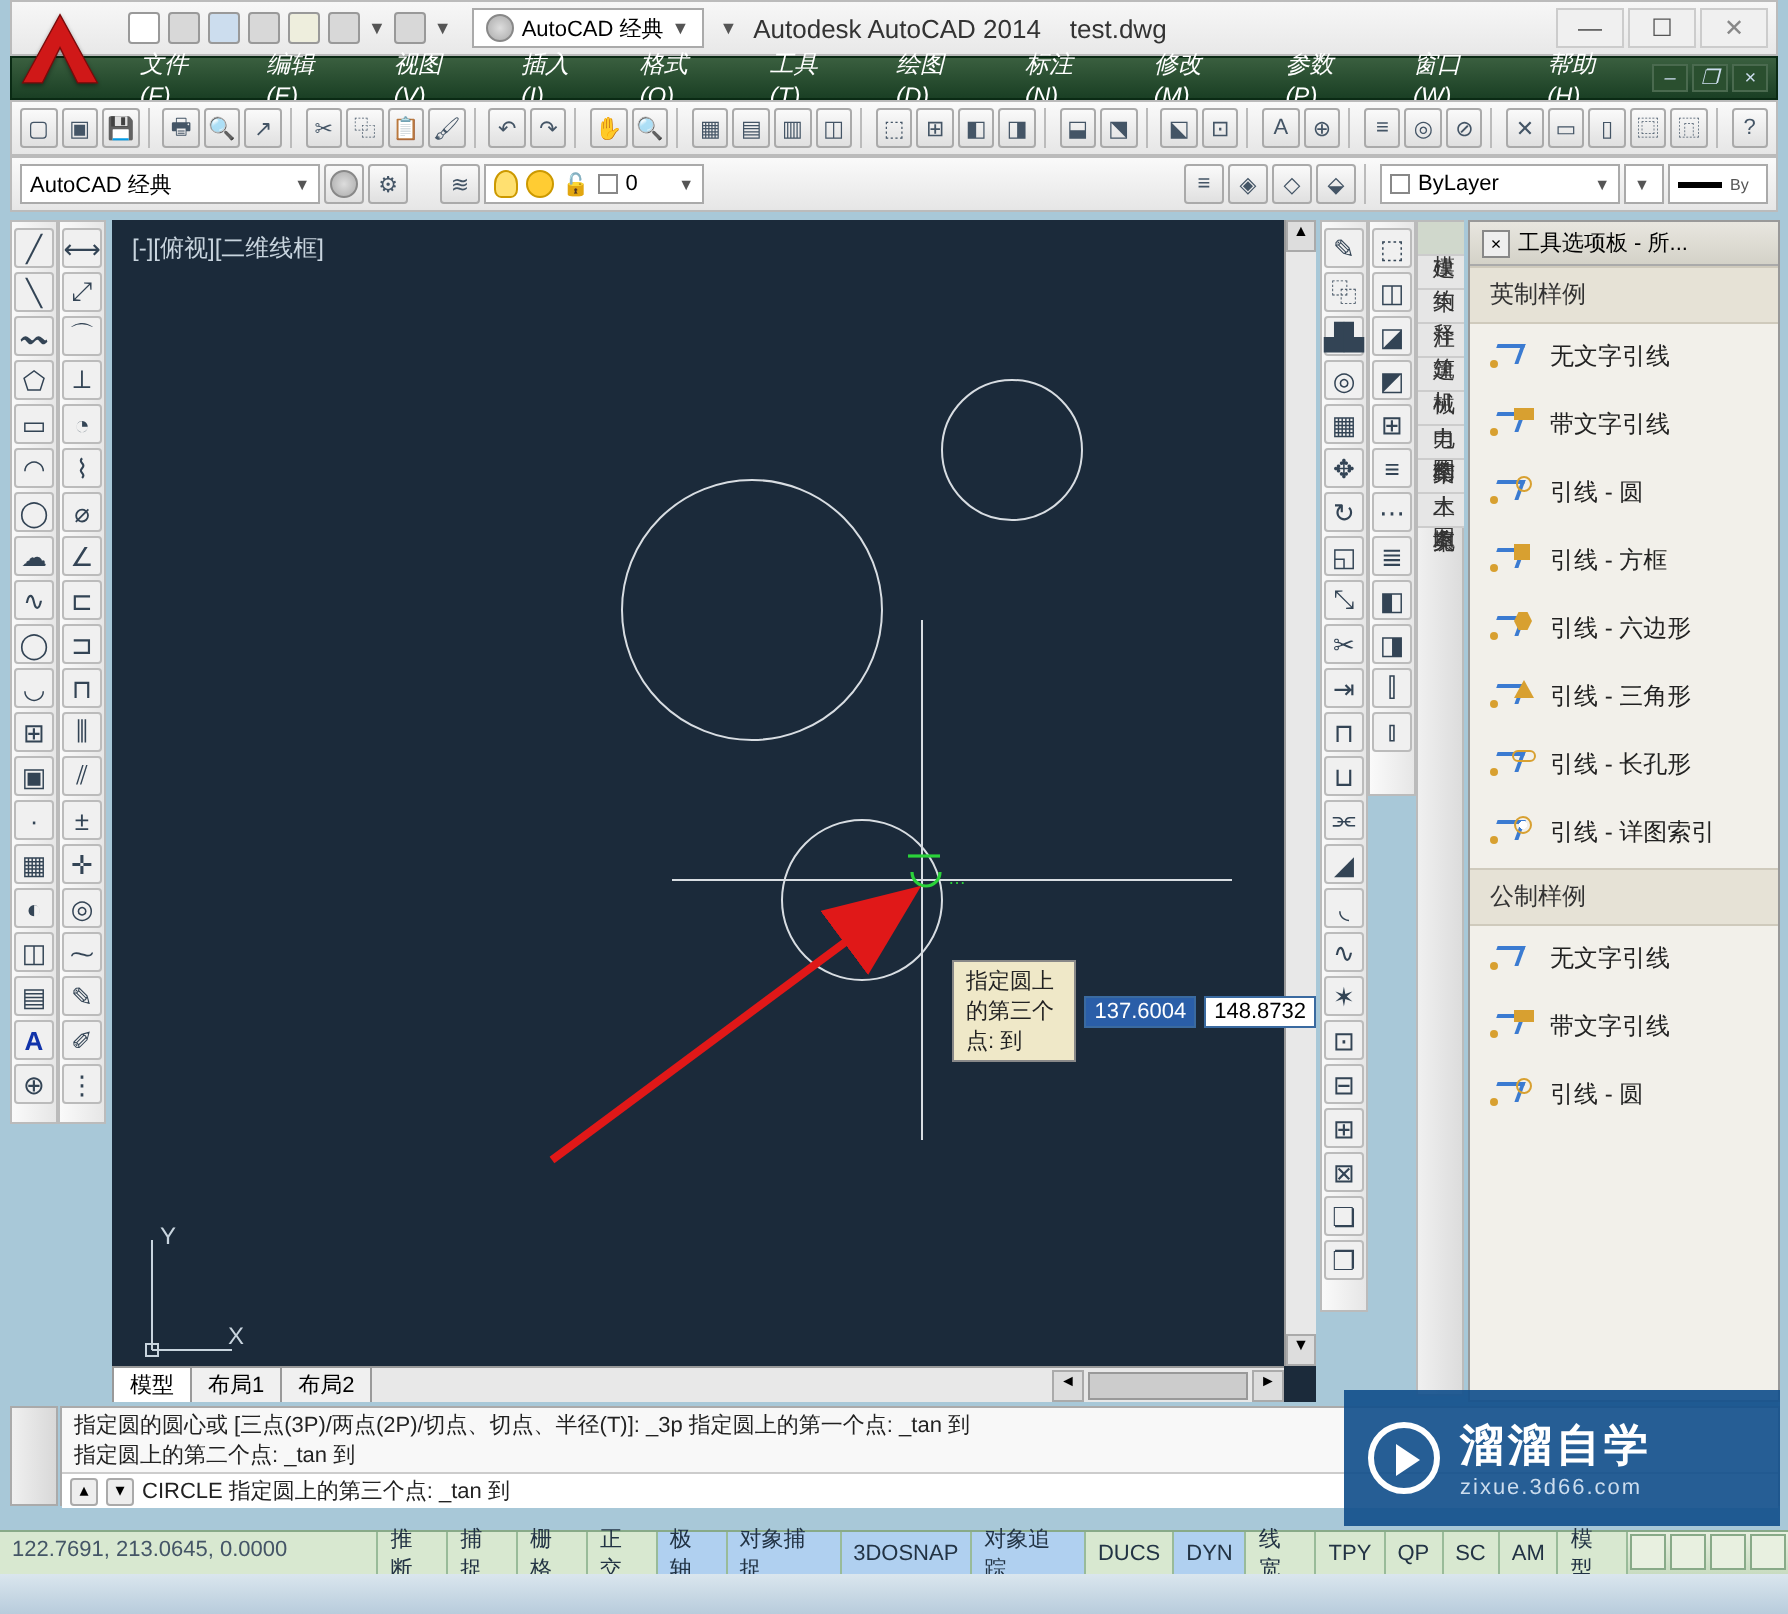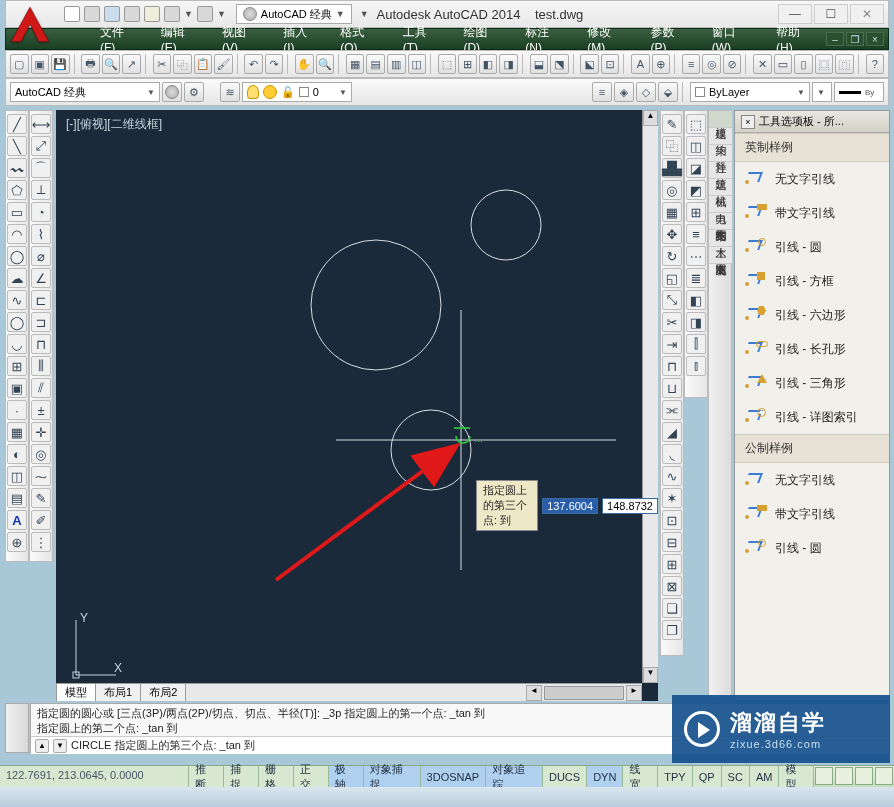--- a/index.html
+++ b/index.html
@@ -20,21 +20,21 @@
   .winbtns { display:flex; gap:2px; padding-right:4px;}
   .winbtn { width:34px; height:20px; display:flex; align-items:center; justify-content:center; color:#555; background:#f0f0f0; border:1px solid #ccc; font-size:12px;}
   .winbtn.close{ color:#888;}
   
   
   .logo { position:absolute; left:8px; top:4px; width:44px; height:44px; z-index:50;}
   .logo svg { width:44px; height:44px; filter:drop-shadow(0 1px 1px rgba(0,0,0,.4));}
 
   
   .menubar { position:absolute; left:5px; top:28px; right:5px; height:22px;
-    background:linear-gradient(#3a5f3f,#1a3f24); border:1px solid #0a2a14; display:flex; align-items:center; padding-left:82px; gap:0;}
+    background:linear-gradient(#3a5f3f,#1a3f24); border:1px solid #0a2a14; display:flex; align-items:center; padding-left:52px; gap:0;font-style:italic;}
   .menubar span { color:#fff; font-size:12px; padding:0 12px; height:100%; display:flex; align-items:center;}
   .menubar .spacer{flex:1;}
   .docbtns{display:flex; gap:2px; padding-right:4px;}
   .docbtns div{width:18px;height:14px;border:1px solid #4a6a4f;background:#2a4f2f;color:#cde;font-size:10px;display:flex;align-items:center;justify-content:center;}
 
   
   .tb { display:flex; align-items:center; gap:2px; padding:2px 4px;}
   .tb .ic { width:20px; height:20px; background:linear-gradient(#fafafa,#e0e0e0); border:1px solid #aaa; border-radius:2px; display:flex; align-items:center; justify-content:center; font-size:11px; color:#456;}
   .toolrow1 { position:absolute; left:5px; top:50px; right:5px; height:28px; background:linear-gradient(#fafafa,#e6e6e6); border:1px solid #bbb;}
   .tb .sep{width:4px;height:20px;border-left:1px solid #bbb;margin:0 2px;}
@@ -74,21 +74,21 @@
   .tooltip{position:absolute; display:flex; align-items:center; gap:4px; z-index:20;}
   .tooltip .lbl{background:#efe8c8;border:1px solid #888;padding:2px 6px;font-size:11px;color:#222;}
   .tooltip .val{border:1px solid #3a6aa0;padding:1px 4px;font-size:11px;background:#fff;color:#000;}
   .tooltip .val.sel{background:#2a5ea8;color:#fff;}
 
   
   .palette{position:absolute; right:4px; top:110px; width:156px; bottom:106px; background:#f2f0ea; border:1px solid #999; overflow:hidden;}
   .palette .hdr{height:22px;background:linear-gradient(#e8e6df,#d4d2c8);border-bottom:1px solid #aaa;display:flex;align-items:center;padding:0 6px;font-size:11px;gap:4px;}
   .palette .closep{width:14px;height:14px;border:1px solid #888;font-size:9px;text-align:center;line-height:12px;background:#eee;}
   .palette .grp{background:#e6e2d6;font-size:12px;color:#333;padding:5px 10px;border-top:1px solid #cfcabc;border-bottom:1px solid #cfcabc;}
-  .palette .item{display:flex;align-items:center;gap:8px;padding:8px 10px;font-size:12px;color:#222;}
+  .palette .item{display:flex;align-items:flex-start;gap:8px;padding:8px 10px;font-size:12px;color:#222;}
   .palette .item .pi{width:22px;height:18px;position:relative;flex-shrink:0;}
   .pi .arrowline{position:absolute;left:2px;top:2px;width:14px;height:10px;border-top:2px solid #3b7bd1;border-right:2px solid #3b7bd1;transform:skewX(-20deg);}
   .pi .dot{position:absolute;left:0;top:10px;width:4px;height:4px;background:#d8a030;border-radius:50%;}
   .pi .rect{position:absolute;left:12px;top:0;width:10px;height:6px;background:#d8a030;}
   .pi .circ{position:absolute;left:13px;top:0;width:8px;height:8px;border:1.5px solid #d8a030;border-radius:50%;}
   .pi .hex{position:absolute;left:12px;top:0;width:9px;height:9px;background:#d8a030;clip-path:polygon(25% 0,75% 0,100% 50%,75% 100%,25% 100%,0 50%);}
   .pi .tri{position:absolute;left:12px;top:0;width:0;height:0;border-left:5px solid transparent;border-right:5px solid transparent;border-bottom:9px solid #d8a030;}
   .pi .slot{position:absolute;left:11px;top:1px;width:12px;height:6px;border:1.5px solid #d8a030;border-radius:3px;}
   .pi .detail{position:absolute;left:12px;top:0;width:9px;height:9px;border:1.5px solid #d8a030;border-radius:50%;background:radial-gradient(circle,#fff 40%,transparent 41%);}
 
@@ -479,31 +479,31 @@
         <div class="arrowline"></div>
         <div class="dot"></div>
         <div class="hex"></div>
       </div>
       <span>引线 - 六边形</span>
     </div>
   <div class="item">
       <div class="pi">
         <div class="arrowline"></div>
         <div class="dot"></div>
+        <div class="tri"></div>
+      </div>
+      <span>引线 - 三角形</span>
+    </div>
+  <div class="item">
+      <div class="pi">
+        <div class="arrowline"></div>
+        <div class="dot"></div>
         <div class="slot"></div>
       </div>
       <span>引线 - 长孔形</span>
-    </div>
-  <div class="item">
-      <div class="pi">
-        <div class="arrowline"></div>
-        <div class="dot"></div>
-        <div class="tri"></div>
-      </div>
-      <span>引线 - 三角形</span>
     </div>
   <div class="item">
       <div class="pi">
         <div class="arrowline"></div>
         <div class="dot"></div>
         <div class="detail"></div>
       </div>
       <span>引线 - 详图索引</span>
     </div>
   <div class="grp">公制样例</div>

